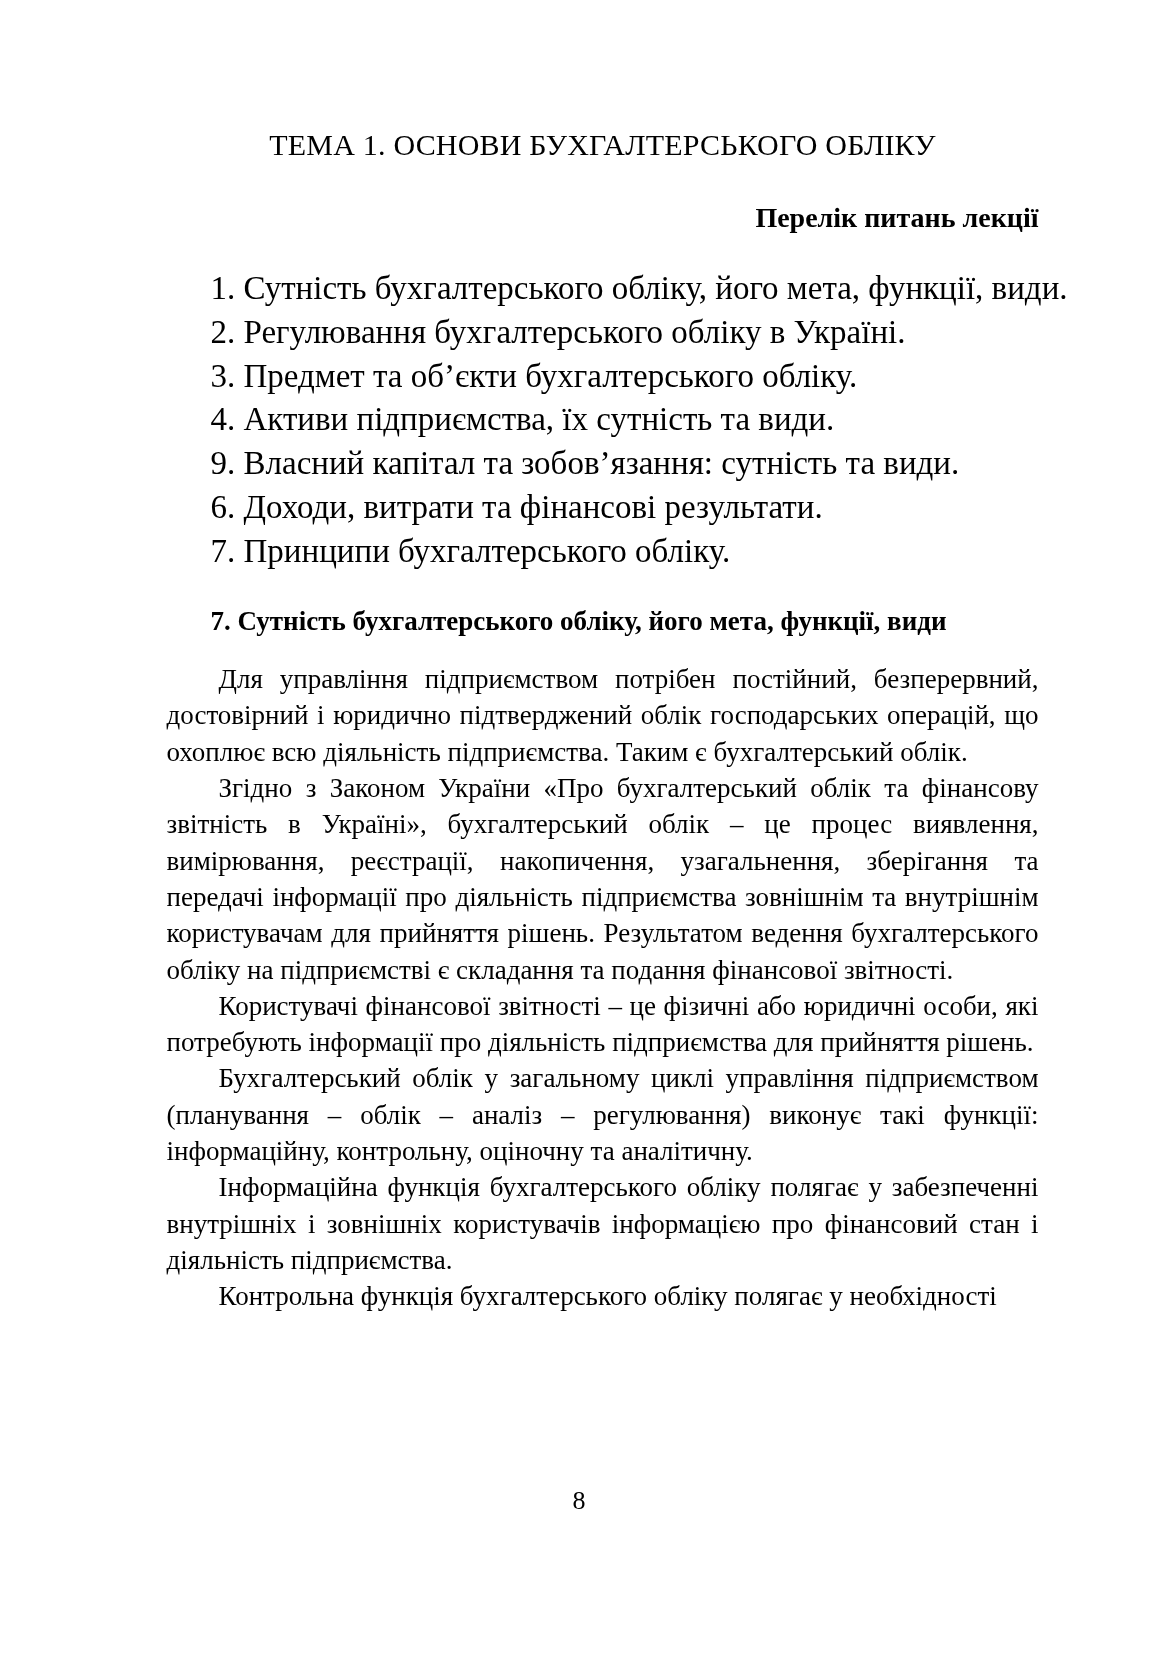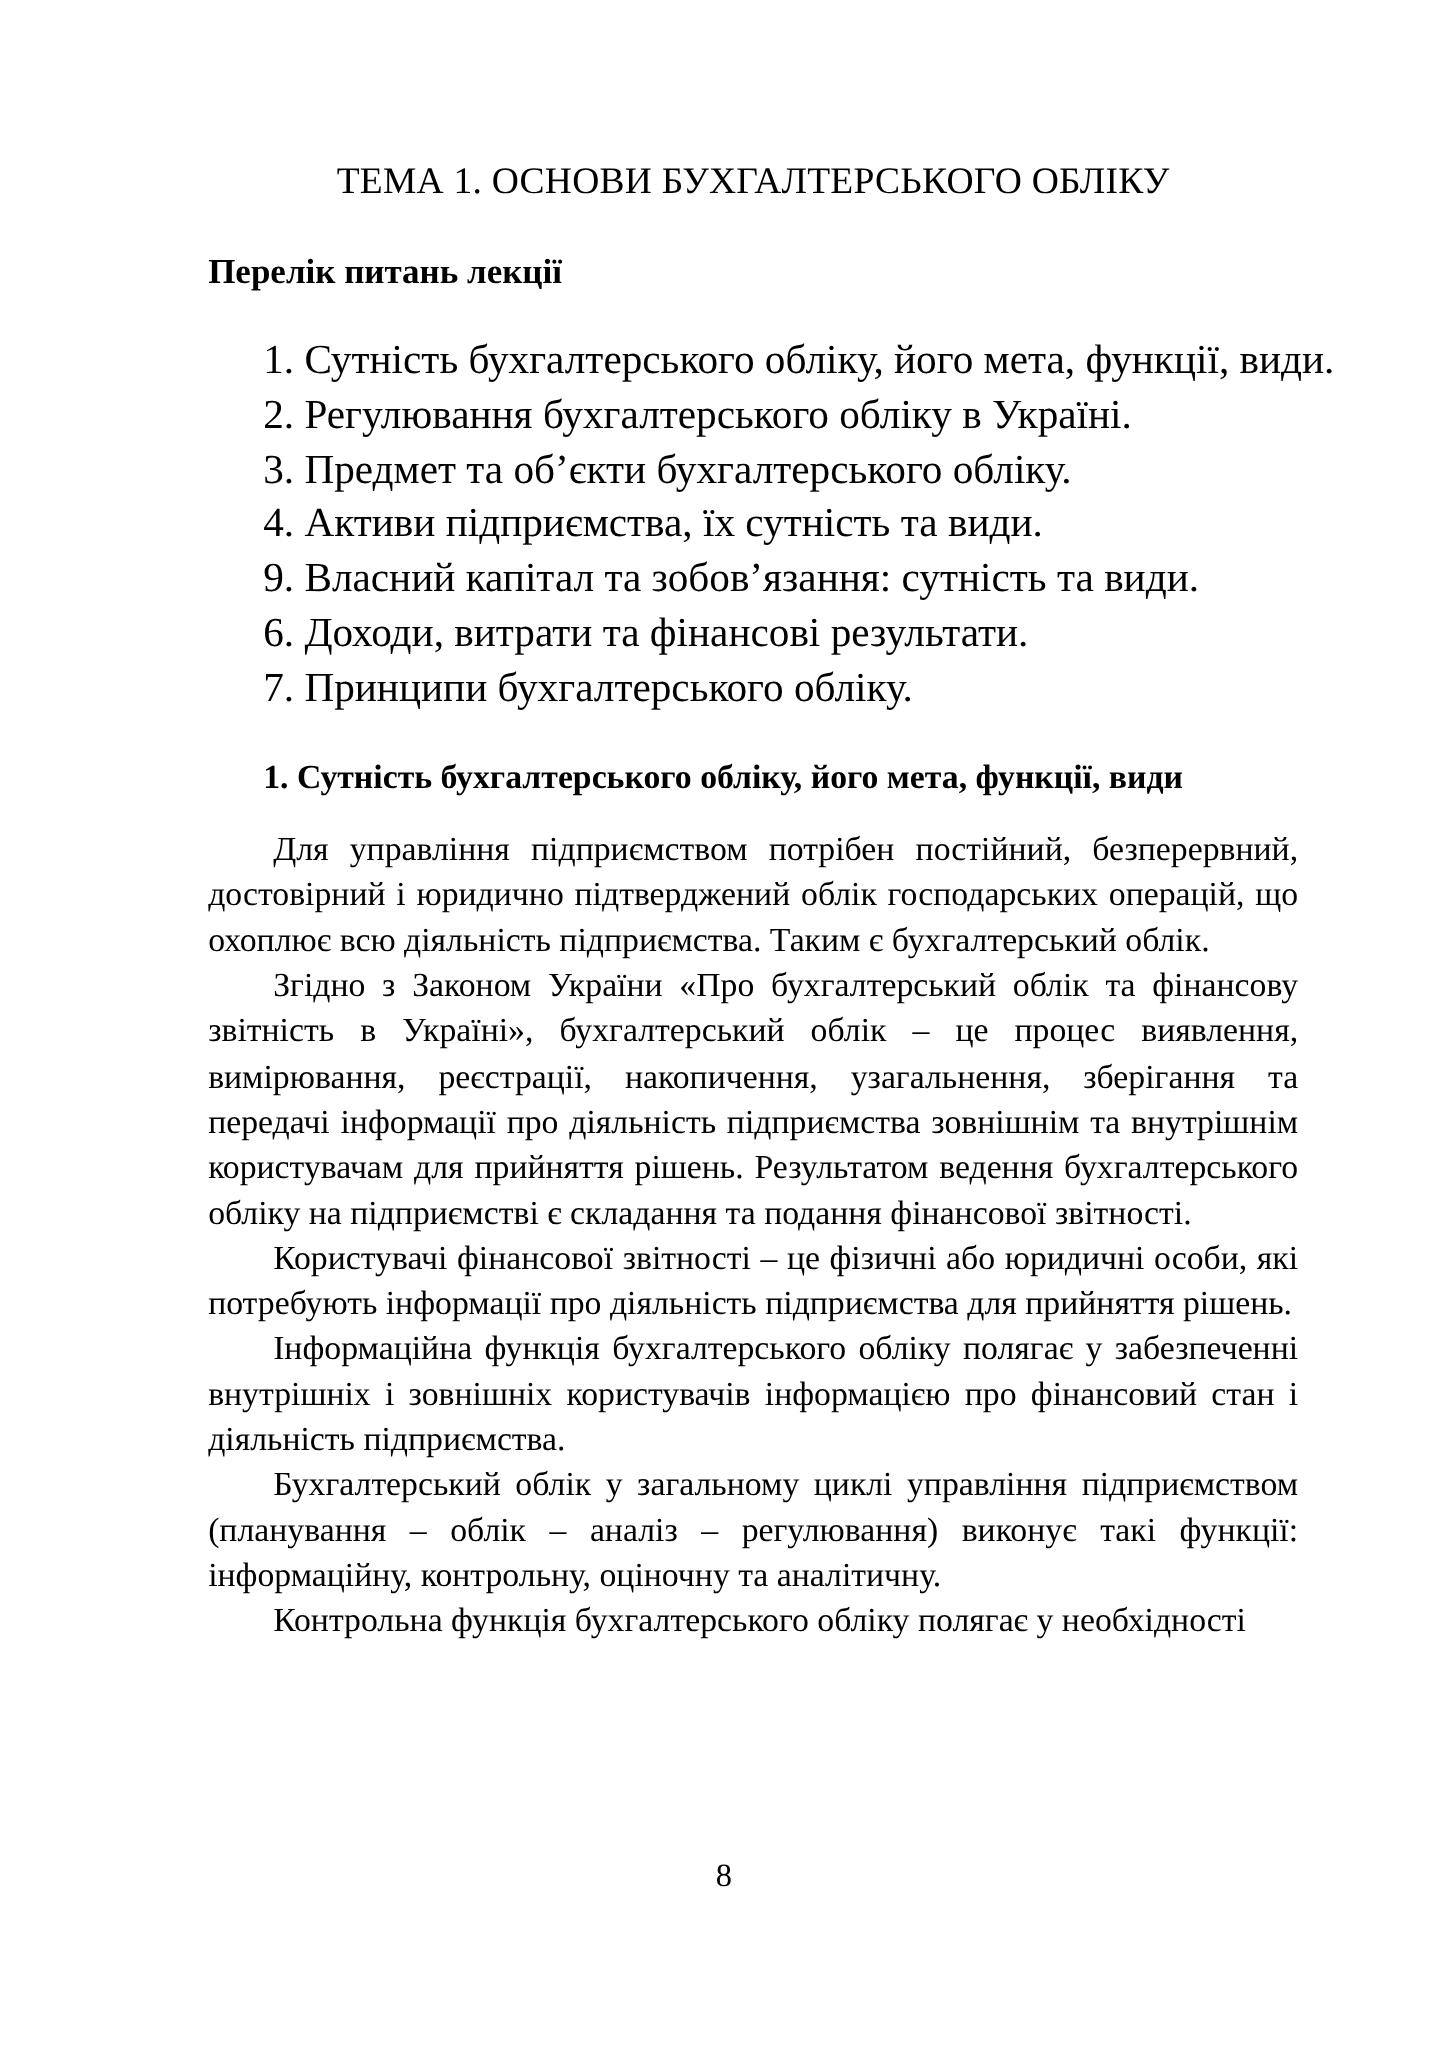--- a/index.html
+++ b/index.html
@@ -28,21 +28,21 @@
   }
   .doc-title {
     text-align: center;
     font-size: 30px;
     line-height: 1.24;
     font-weight: normal;
     letter-spacing: 0.2px;
     margin: 0 0 38px 0;
   }
   .doc-subtitle {
-    text-align: left;
+    text-align: right;
     font-size: 28px;
     font-weight: bold;
     line-height: 1.2;
     margin: 0 0 32px 0;
   }
   .toc {
     margin: 0 0 30px 0;
     padding: 0;
     list-style: none;
   }
@@ -92,25 +92,25 @@
     <ul class="toc">
       <li class="toc-item">1. Сутність бухгалтерського обліку, його мета, функції, види.</li>
       <li class="toc-item">2. Регулювання бухгалтерського обліку в Україні.</li>
       <li class="toc-item">3. Предмет та об’єкти бухгалтерського обліку.</li>
       <li class="toc-item">4. Активи підприємства, їх сутність та види.</li>
       <li class="toc-item">9. Власний капітал та зобов’язання: сутність та види.</li>
       <li class="toc-item">6. Доходи, витрати та фінансові результати.</li>
       <li class="toc-item">7. Принципи бухгалтерського обліку.</li>
     </ul>
 
-    <h3 class="section-heading">1. Сутність бухгалтерського обліку, його мета, функції, види</h3>
+    <h3 class="section-heading">7. Сутність бухгалтерського обліку, його мета, функції, види</h3>
 
     <p class="body-par">Для управління підприємством потрібен постійний, безперервний, достовірний і юридично підтверджений облік господарських операцій, що охоплює всю діяльність підприємства. Таким є бухгалтерський облік.</p>
     <p class="body-par">Згідно з Законом України «Про бухгалтерський облік та фінансову звітність в Україні», бухгалтерський облік – це процес виявлення, вимірювання, реєстрації, накопичення, узагальнення, зберігання та передачі інформації про діяльність підприємства зовнішнім та внутрішнім користувачам для прийняття рішень. Результатом ведення бухгалтерського обліку на підприємстві є складання та подання фінансової звітності.</p>
     <p class="body-par">Користувачі фінансової звітності – це фізичні або юридичні особи, які потребують інформації про діяльність підприємства для прийняття рішень.</p>
+    <p class="body-par">Бухгалтерський облік у загальному циклі управління підприємством (планування – облік – аналіз – регулювання) виконує такі функції: інформаційну, контрольну, оціночну та аналітичну.</p>
     <p class="body-par">Інформаційна функція бухгалтерського обліку полягає у забезпеченні внутрішніх і зовнішніх користувачів інформацією про фінансовий стан і діяльність підприємства.</p>
-    <p class="body-par">Бухгалтерський облік у загальному циклі управління підприємством (планування – облік – аналіз – регулювання) виконує такі функції: інформаційну, контрольну, оціночну та аналітичну.</p>
     <p class="body-par">Контрольна функція бухгалтерського обліку полягає у необхідності</p>
 
   </div>
 
   <div class="page-number">8</div>
 </div>
 
 </body></html>

